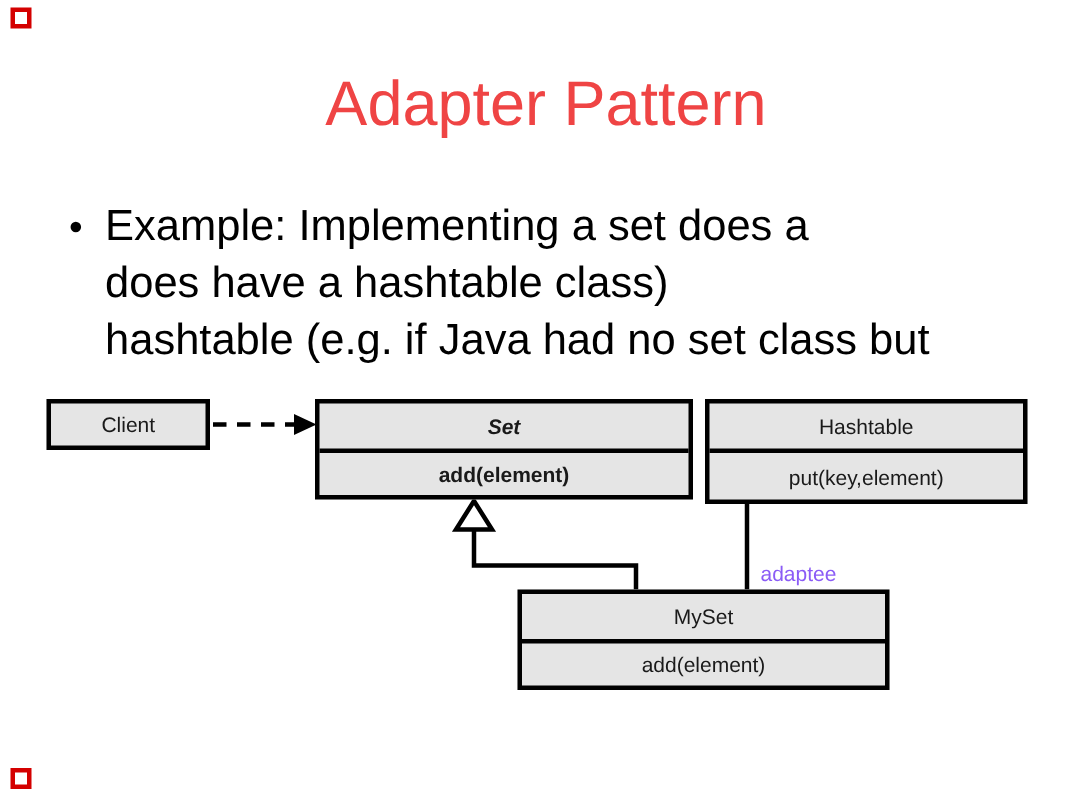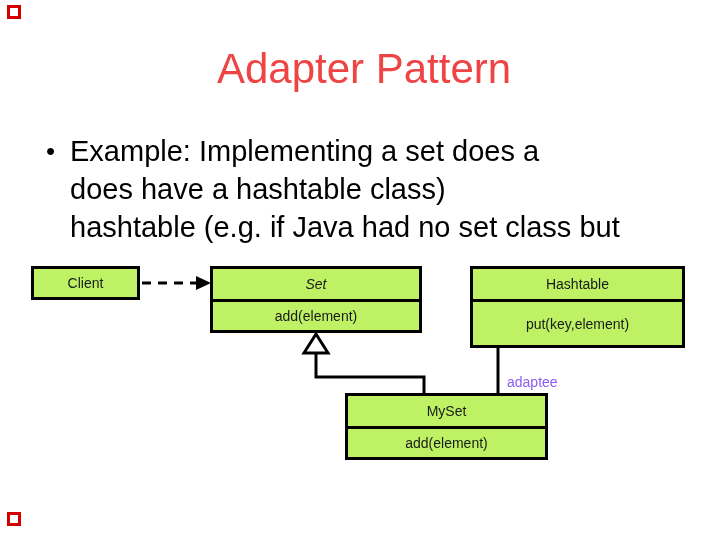--- a/index.html
+++ b/index.html
@@ -28,35 +28,35 @@
   .bullet-lines { flex:1; }
   .bullet-lines .line { white-space:nowrap; }
 
   svg.connectors {
     position:absolute; left:0; top:0; width:720px; height:540px;
     pointer-events:none;
   }
 
   .uml-box {
     position:absolute; box-sizing:border-box; border:3px solid #000;
-    background:#bef264; display:flex; flex-direction:column;
+    background:#e5e5e5; display:flex; flex-direction:column;
     font-size:14px; color:#1a1a1a; text-align:center;
   }
   .uml-name {
     display:flex; align-items:center; justify-content:center; flex:none;
   }
   .uml-box.single .uml-name { flex:1; }
   .uml-box.double .uml-name { height:30px; border-bottom:3px solid #000; }
   .uml-method { flex:1; display:flex; align-items:center; justify-content:center;text-align:right; }
   .italic { font-style:italic; }
 
   .box-client    { left:31px;  top:266px; width:109px; height:34px; }
-  .box-set       { left:210px; top:266px; width:212px; height:67px; }
-  .box-hashtable { left:470px; top:266px; width:215px; height:82px; }
-  .box-myset     { left:345px; top:393px; width:203px; height:67px; }
+  .box-set       { left:210px; top:266px; width:252px; height:67px;font-weight:bold; }
+  .box-hashtable { left:470px; top:266px; width:215px; height:70px; }
+  .box-myset     { left:345px; top:393px; width:248px; height:67px; }
   .box-myset .uml-name { height:29px; }
 
   .adaptee-label {
     position:absolute; left:507px; top:374px;
     font-size:14px; color:#8b5cf6;
   }
 </style>
 </head>
 <body>
 

